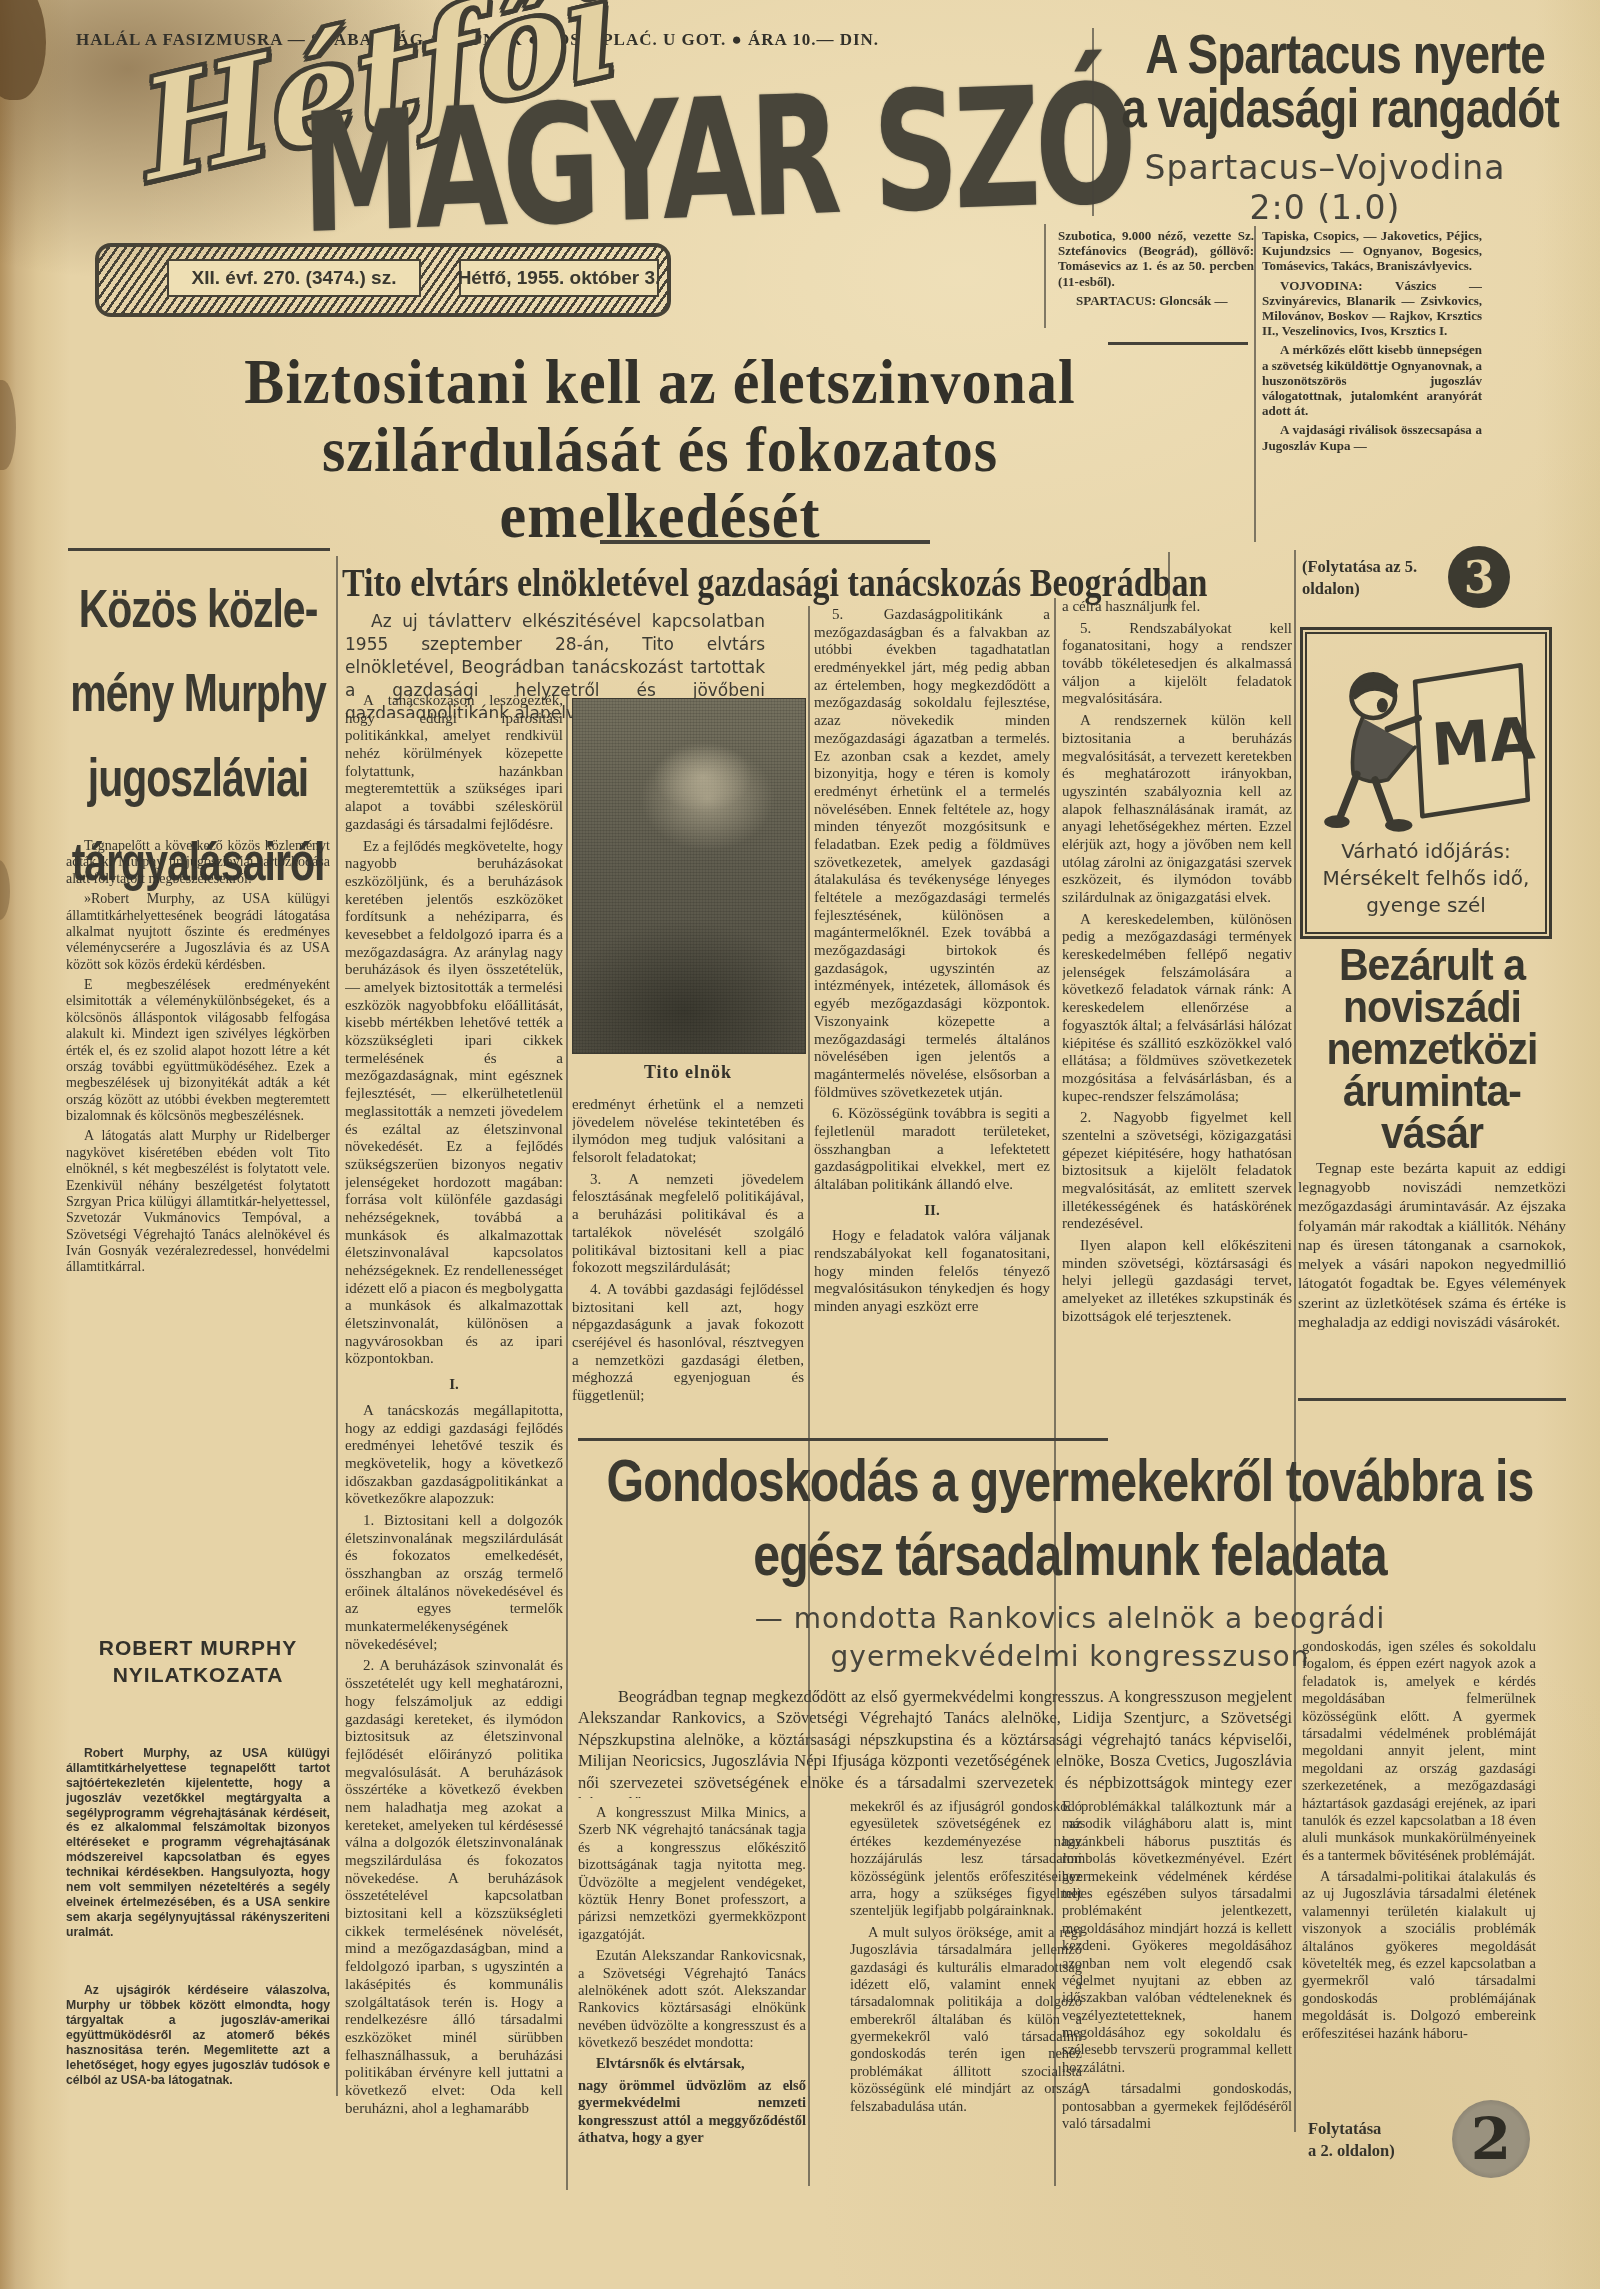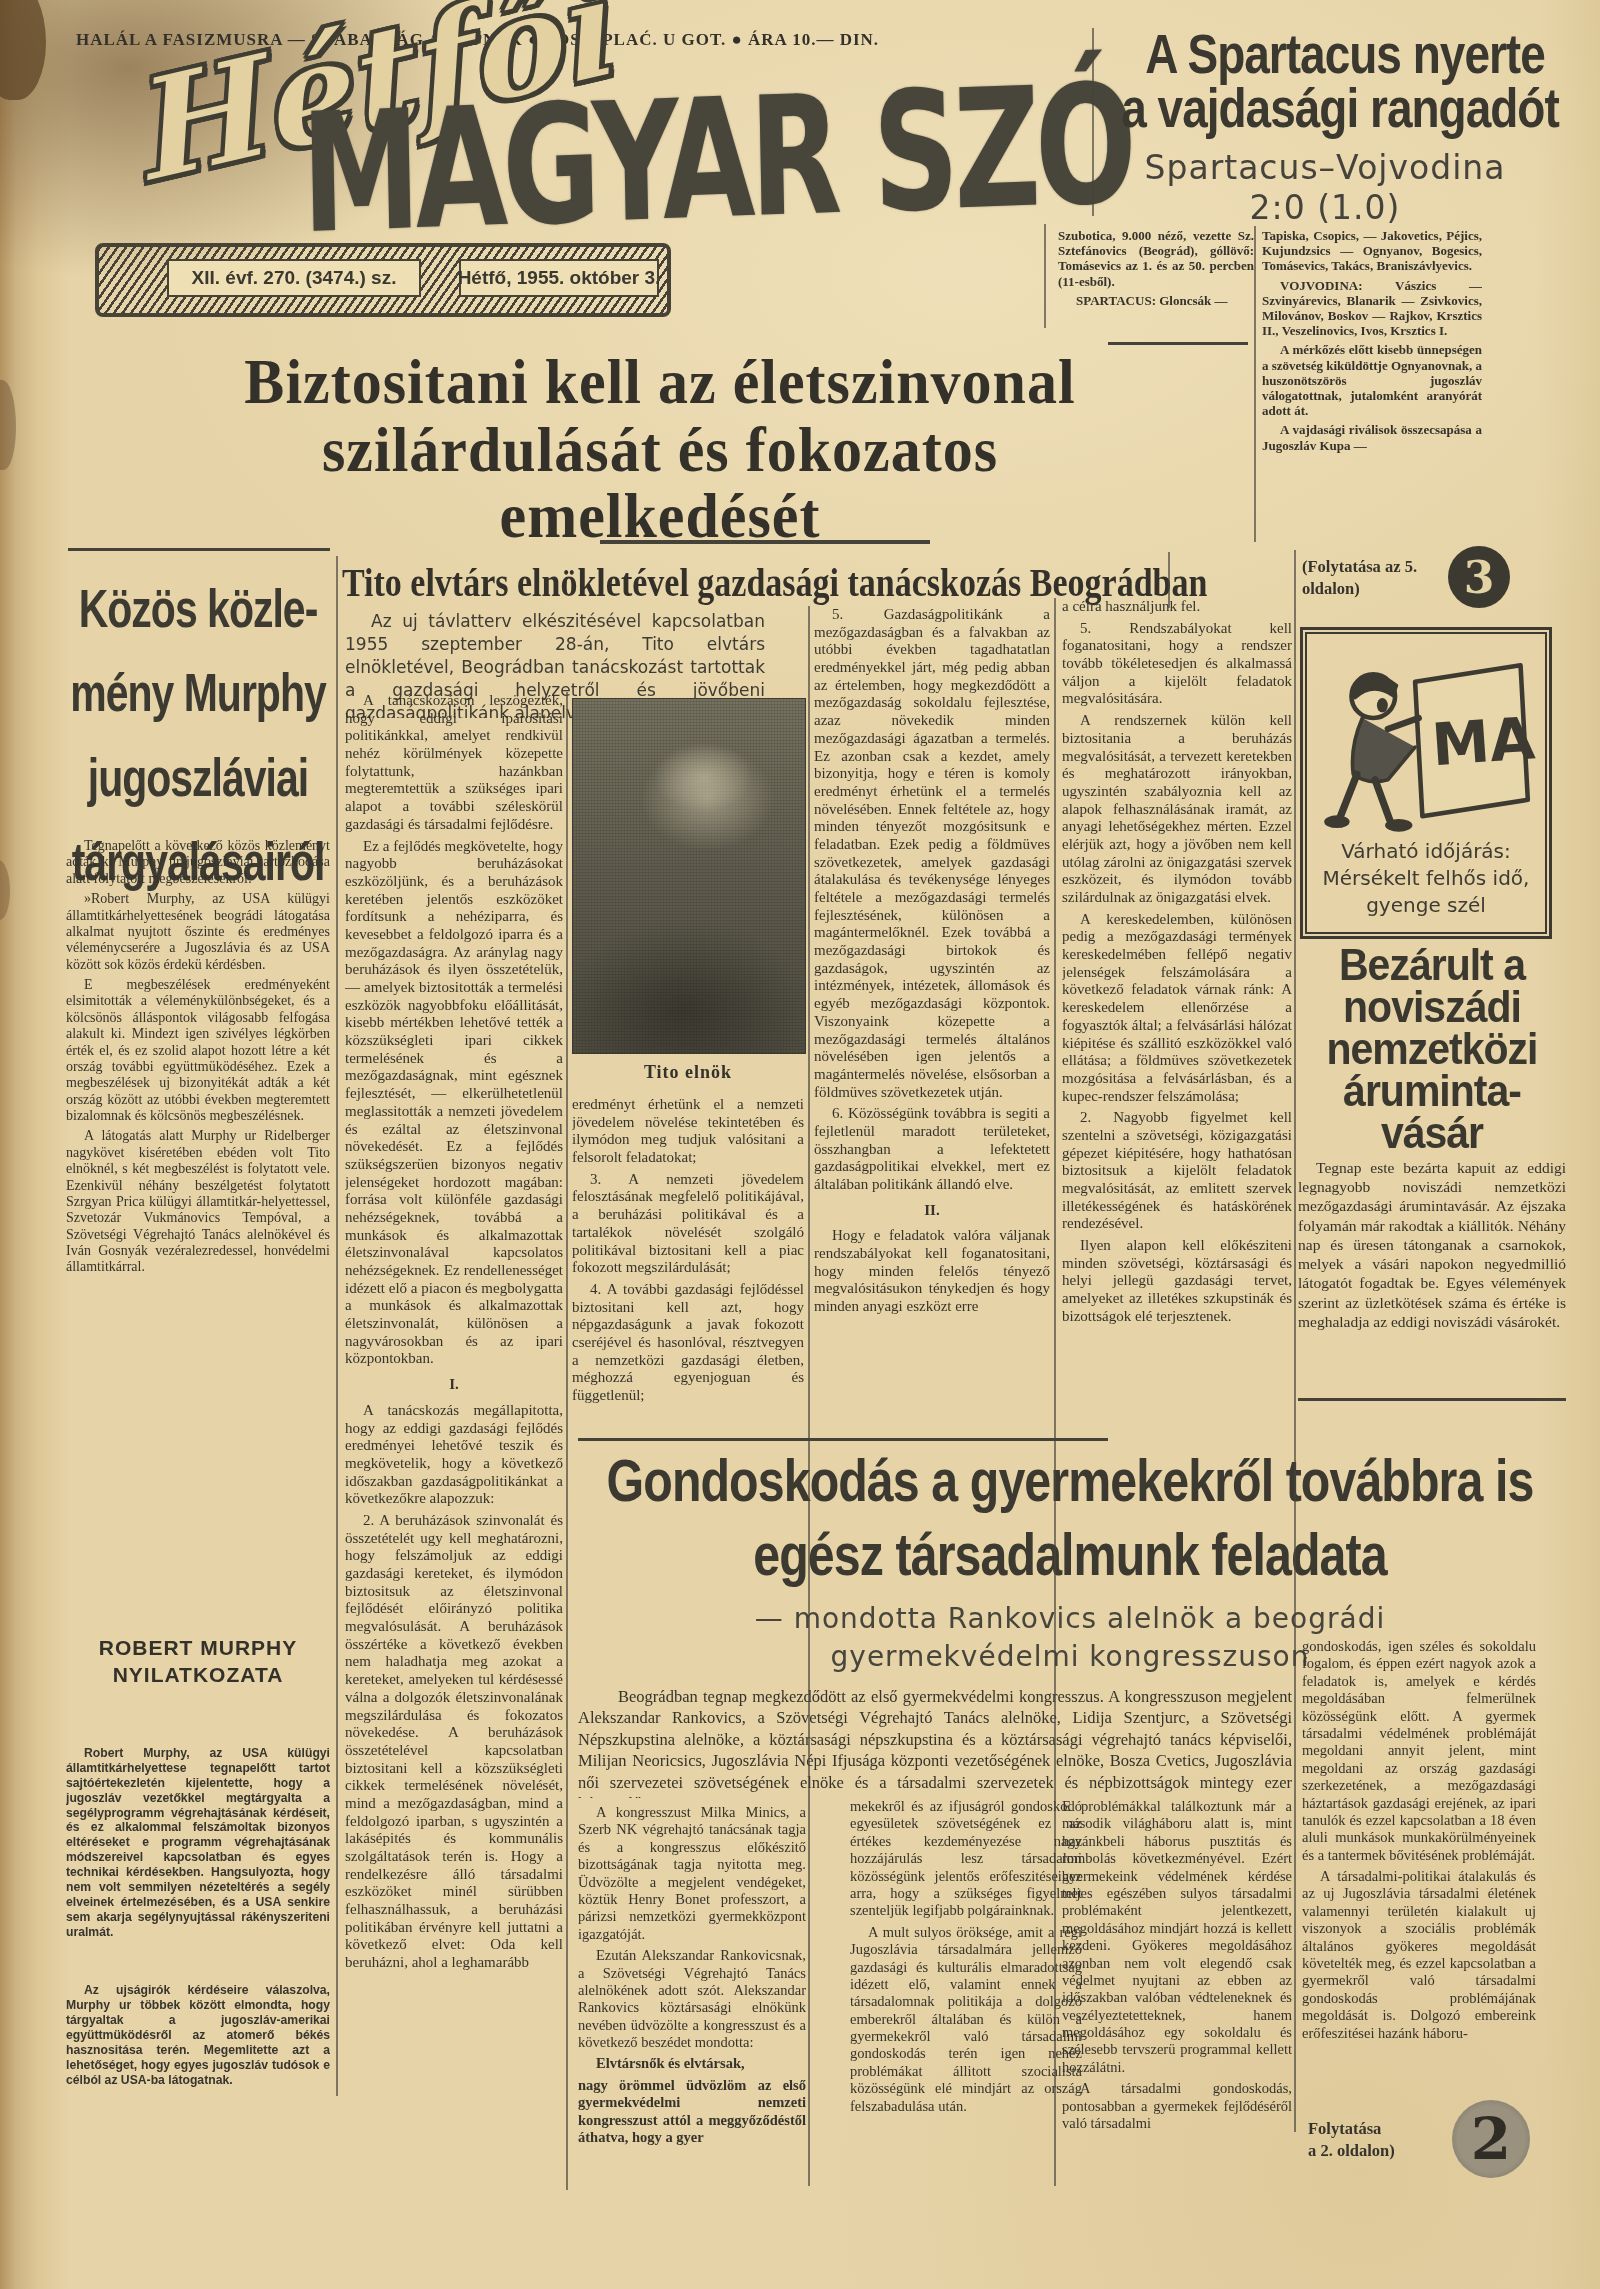--- a/index.html
+++ b/index.html
@@ -24,21 +24,21 @@
     color:#e3d1a2;transform:rotate(-13deg) skewX(-6deg);transform-origin:left top;
     text-shadow:4px 4px 0 #403d33,-3px -3px 0 #403d33,4px -3px 0 #403d33,-3px 4px 0 #403d33,0 4px 0 #403d33,4px 0 0 #403d33,0 -3px 0 #403d33,-3px 0 0 #403d33;
     -webkit-text-stroke:2px #403d33;
   }
   .mast-title{
     font-family:"DejaVu Sans",sans-serif;font-weight:bold;font-size:142px;line-height:1;letter-spacing:-6px;
     color:#48453a;transform:scale(.84,1.16) rotate(-1.5deg);transform-origin:left top;white-space:nowrap;
     text-shadow:0 0 2px rgba(72,69,58,.5);
   }
   .datestrip{
-    position:absolute;border:4px solid #474337;border-radius:8px;
+    position:absolute;border:4px solid #474337;border-radius:16px;
     background:repeating-linear-gradient(125deg,#474337 0 2.5px,rgba(0,0,0,0) 2.5px 7px);
   }
   .datebox{position:absolute;background:#eedfb4;box-shadow:0 0 0 2px #474337;display:flex;align-items:center;justify-content:center;
     font-family:"Liberation Sans",sans-serif;font-weight:bold;font-size:19px;color:#3a382f;white-space:nowrap;}
   
   .hl-main{position:absolute;left:75px;width:1170px;text-align:center;font-family:"Liberation Serif",serif;
     font-weight:bold;font-size:60px;line-height:1;color:#33312a;letter-spacing:1px;transform:scaleY(1.05);}
   .sp-head{position:absolute;text-align:center;font-family:"Liberation Sans",sans-serif;font-weight:bold;
     font-size:46px;line-height:1;color:#3a382f;transform:scaleY(1.22);letter-spacing:-1px;white-space:nowrap;}
   .soft-sans{font-family:"DejaVu Sans",sans-serif;color:#45433b;}
@@ -153,20 +153,21 @@
   <div class="tito-head" style="left:342px;top:560px;">Tito elvtárs elnökletével gazdasági tanácskozás Beográdban</div>
   <div class="col tito-lead" style="left:345px;top:610px;width:420px;height:108px;">
     <p>Az uj távlatterv elkészitésével kapcsolatban 1955 szeptember 28-án, Tito elvtárs elnökletével, Beográdban tanácskozást tartottak a gazdasági helyzetről és jövőbeni gazdaságpolitikánk alapelveiről.</p>
   </div>
 
   <div class="col body15" style="left:345px;top:692px;width:218px;height:1500px;">
     <p>A tanácskozáson leszögezték, hogy eddigi iparositási politikánkkal, amelyet rendkivül nehéz körülmények közepette folytattunk, hazánkban megteremtettük a szükséges ipari alapot a további széleskörül gazdasági és társadalmi fejlődésre.</p>
     <p>Ez a fejlődés megkövetelte, hogy nagyobb beruházásokat eszközöljünk, és a beruházások keretében jelentős eszközöket fordítsunk a nehéziparra, és kevesebbet a feldolgozó iparra és a mezőgazdaságra. Az aránylag nagy beruházások és ilyen összetételük, — amelyek biztositották a termelési eszközök nagyobbfoku előállitását, kisebb mértékben lehetővé tették a közszükségleti ipari cikkek termelésének és a mezőgazdaságnak, mint egésznek fejlesztését, — elkerülhetetlenül meglassitották a nemzeti jövedelem és ezáltal az életszinvonal növekedését. Ez a fejlődés szükségszerüen bizonyos negativ jelenségeket hordozott magában: forrása volt különféle gazdasági nehézségeknek, továbbá a munkások és alkalmazottak életszinvonalával kapcsolatos nehézségeknek. Ez rendellenességet idézett elő a piacon és megbolygatta a munkások és alkalmazottak életszinvonalát, különösen a nagyvárosokban és az ipari központokban.</p>
     <p class="mark">I.</p>
     <p>A tanácskozás megállapitotta, hogy az eddigi gazdasági fejlődés eredményei lehetővé teszik és megkövetelik, hogy a következő időszakban gazdaságpolitikánkat a következőkre alapozzuk:</p>
+    <p>1. Biztositani kell a dolgozók életszinvonalának megszilárdulását és fokozatos emelkedését, összhangban az ország termelő erőinek általános növekedésével és az egyes termelők munkatermelékenységének növekedésével;</p>
     <p>2. A beruházások szinvonalát és összetételét ugy kell meghatározni, hogy felszámoljuk az eddigi gazdasági kereteket, és ilymódon biztositsuk az életszinvonal fejlődését előirányzó politika megvalósulását. A beruházások összértéke a következő években nem haladhatja meg azokat a kereteket, amelyeken tul kérdésessé válna a dolgozók életszinvonalának megszilárdulása és fokozatos növekedése. A beruházások összetételével kapcsolatban biztositani kell a közszükségleti cikkek termelésének növelését, mind a mezőgazdaságban, mind a feldolgozó iparban, s ugyszintén a lakásépités és kommunális szolgáltatások terén is. Hogy a rendelkezésre álló társadalmi eszközöket minél sürübben felhasználhassuk, a beruházási politikában érvényre kell juttatni a következő elvet: Oda kell beruházni, ahol a leghamarább</p>
   </div>
 
   <div class="photo" style="left:572px;top:698px;width:232px;height:354px;"></div>
   <div class="caption" style="left:572px;top:1062px;width:232px;">Tito elnök</div>
   <div class="col body15" style="left:572px;top:1096px;width:232px;height:352px;">
     <p class="cont">eredményt érhetünk el a nemzeti jövedelem növelése tekintetében és ilymódon meg tudjuk valósitani a felsorolt feladatokat;</p>
     <p>3. A nemzeti jövedelem felosztásának megfelelő politikájával, a beruházási politikával és a tartalékok növelését szolgáló politikával biztositani kell a piac fokozott megszilárdulását;</p>
     <p>4. A további gazdasági fejlődéssel biztositani kell azt, hogy népgazdaságunk a javak fokozott cseréjével és hasonlóval, résztvegyen a nemzetközi gazdasági életben, méghozzá egyenjoguan és függetlenül;</p>
   </div>

